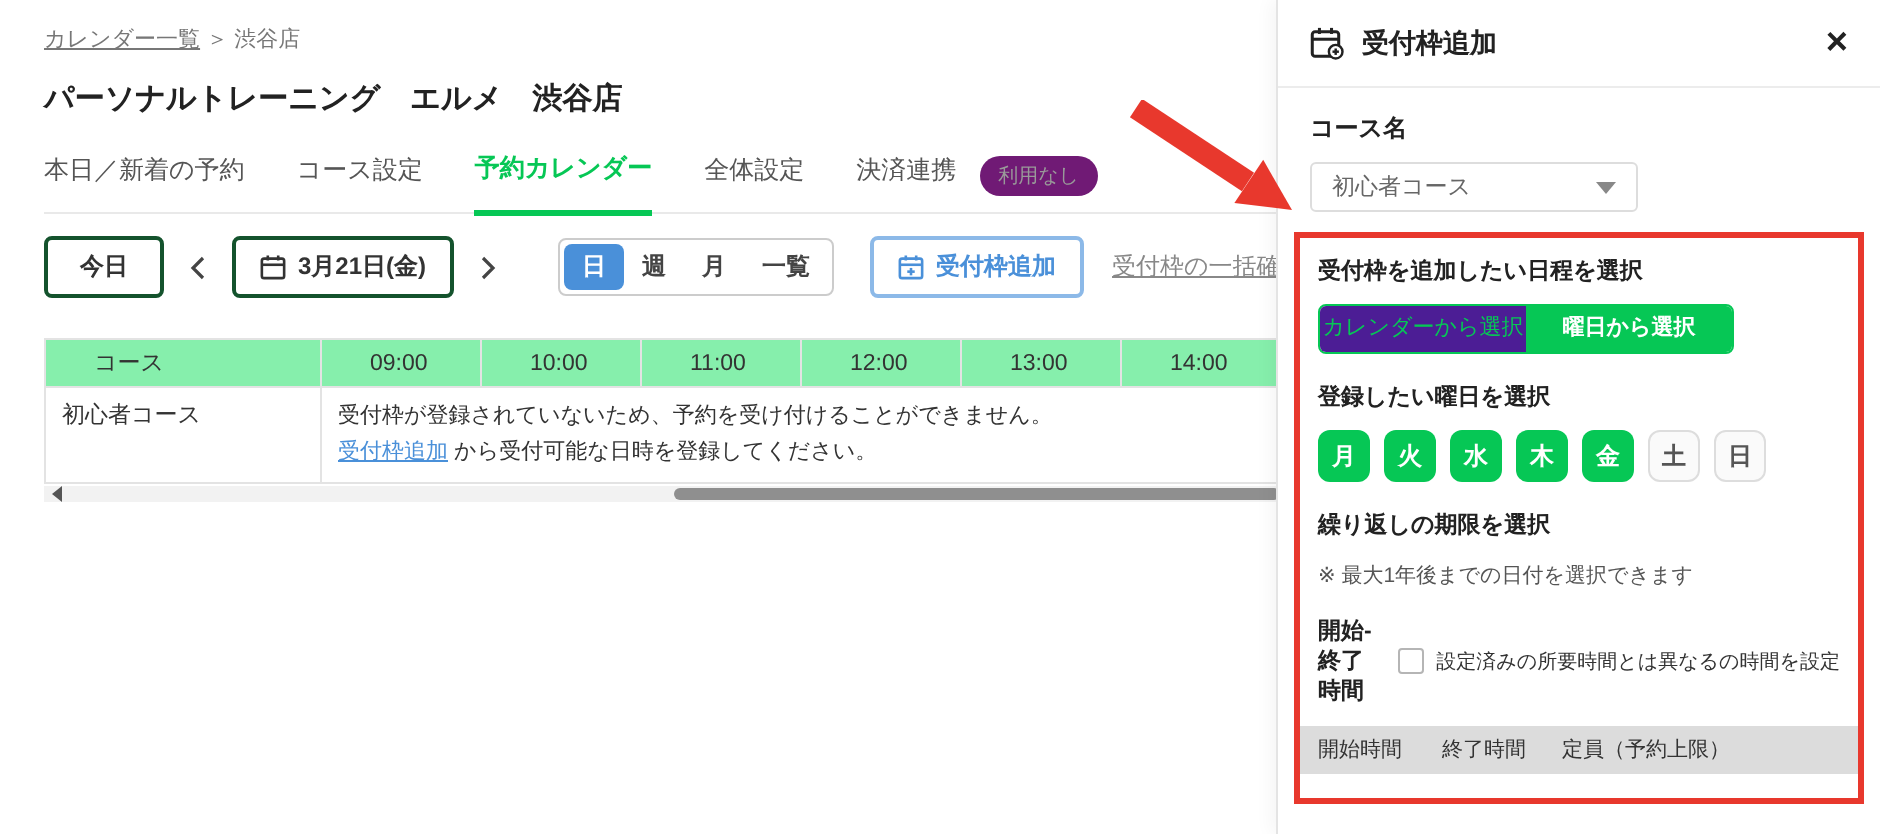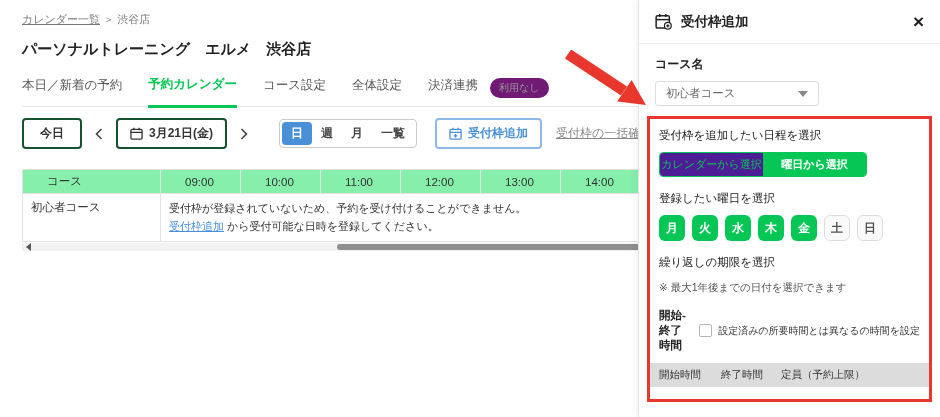--- a/index.html
+++ b/index.html
@@ -53,21 +53,21 @@
   .panel-title { font-size:13.5px; font-weight:bold; color:#222; margin-left:9px; }
   .close-btn { margin-left:auto; font-size:19px; font-weight:bold; color:#222; line-height:1; cursor:pointer; }
   .panel-body { padding:12px 16px 0; }
   .field-label { font-size:12px; font-weight:bold; color:#222; }
   .select-box { margin-top:8px; width:164px; height:25px; border:1px solid #ddd; border-radius:3px;
                 display:flex; align-items:center; padding:0 10px; font-size:11.5px; color:#666; cursor:pointer; }
   .caret-down { margin-left:auto; width:0; height:0; border-left:5px solid transparent;
                 border-right:5px solid transparent; border-top:6px solid #888; }
 
   .red-section { margin:10px -8px 0; border:3px solid #e8382d; padding:9px 9px 12px; }
-  .sec-label { font-size:11.5px; font-weight:normal; color:#222; }
+  .sec-label { font-size:11.5px; font-weight:bold; color:#222; }
   .segmented { margin-top:9px; display:flex; width:208px; border:1px solid #06c755; border-radius:4px; overflow:hidden; }
   .seg { flex:1; height:23px; line-height:23px; text-align:center; font-size:11px; cursor:pointer; }
   .seg-calendar { background:#4c1d95; color:#06c755; }
   .seg-weekday { background:#06c755; color:#fff; font-weight:bold; }
 
   .chips { margin-top:9px; display:flex; gap:7px; }
   .chip { width:26px; height:26px; border-radius:6px; display:flex; align-items:center; justify-content:center;
           font-size:12px; font-weight:bold; cursor:pointer; }
   .chip.on { background:#06c755; color:#fff; }
   .chip.off { background:#fafafa; border:1px solid #ddd; color:#555; }
@@ -97,22 +97,22 @@
   <div class="breadcrumb">
     <span class="crumb-link">カレンダー一覧</span>
     <span>＞</span>
     <span>渋谷店</span>
   </div>
 
   <div class="page-title">パーソナルトレーニング　エルメ　渋谷店</div>
 
   <div class="tabs">
     <div class="tab">本日／新着の予約</div>
+    <div class="tab">コース設定</div>
     <div class="tab active">予約カレンダー</div>
-    <div class="tab">コース設定</div>
     <div class="tab">全体設定</div>
     <div class="tab">決済連携</div>
     <div class="tab-badge">利用なし</div>
   </div>
 
   <div class="toolbar">
     <button class="btn btn-today">今日</button>
     <span class="chev">
       <span class="ic">
         <svg width="8" height="12" viewBox="0 0 8 12">

